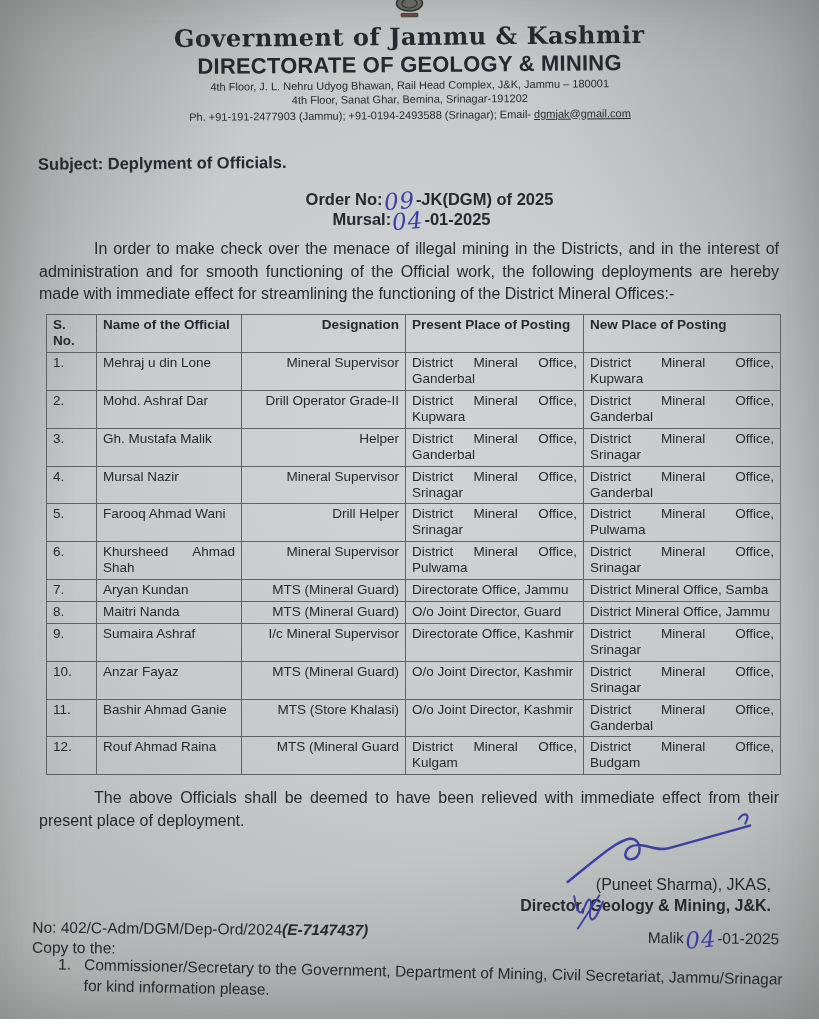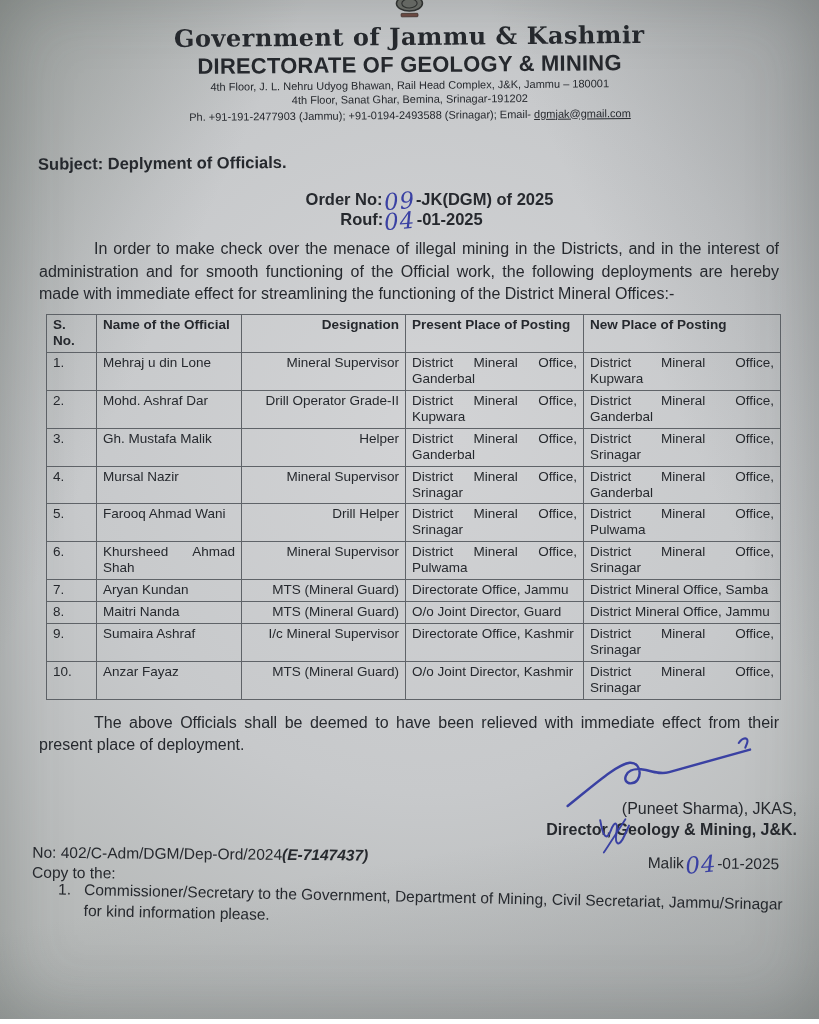--- a/index.html
+++ b/index.html
@@ -40,21 +40,21 @@
   table{border-collapse:collapse;margin:8px 0 0 46px;width:734px;table-layout:fixed;}
   th,td{border:1px solid #5f6368;padding:2px 6px 3px;vertical-align:top;
         font-size:13.5px;line-height:1.18;word-wrap:break-word;}
   th{font-weight:bold;text-align:left;}
   th.just,td.just{text-align:justify;}
   th.ctr,td.ctr{text-align:right;}
   
   .closing{margin-top:12px;}
   .sig-wrap{position:relative;height:0;}
   .main-sig{position:absolute;right:22px;top:-22px;width:235px;height:78px;}
-  .signatory{margin:42px 22px 0 0;text-align:right;font-size:16px;line-height:1.3;position:relative;}
+  .signatory{margin:42px 48px 0 0;text-align:right;font-size:16px;line-height:1.3;position:relative;}
   .sig-title{font-weight:bold;}
   .mini-sig{position:absolute;right:150px;top:16px;width:54px;height:50px;}
   
   .footer{margin:6px 28px 0 32px;transform:rotate(0.5deg);font-size:15.5px;}
   .ref-row{display:flex;justify-content:space-between;align-items:baseline;}
   .ref-bold{font-weight:bold;font-style:italic;}
   .dated{position:relative;top:5px;margin-right:12px;}
   .copy-label{margin-top:2px;}
   .copy-item{display:flex;margin:2px 0 0 26px;transform:rotate(0.7deg);line-height:1.35;}
   .copy-no{width:26px;flex:none;}
@@ -74,21 +74,21 @@
     <div class="dept-title">DIRECTORATE OF GEOLOGY &amp; MINING</div>
     <p class="addr">4th Floor, J. L. Nehru Udyog Bhawan, Rail Head Complex, J&amp;K, Jammu – 180001</p>
     <p class="addr">4th Floor, Sanat Ghar, Bemina, Srinagar-191202</p>
     <p class="contact"><span>Ph. +91-191-2477903 (Jammu); +91-0194-2493588 (Srinagar); Email- </span><span class="email">dgmjak@gmail.com</span></p>
   </div>
 
   <div class="subject">Subject: Deplyment of Officials.</div>
 
   <div class="order-block">
     <div class="order-line1"><span>Order No:</span><span class="hw">09</span><span>-JK(DGM) of 2025</span></div>
-    <div class="order-line2"><span>Rouf:</span><span class="hw">04</span><span>-01-2025</span></div>
+    <div class="order-line2"><span>Mursal:</span><span class="hw">04</span><span>-01-2025</span></div>
   </div>
 
   <p class="para indent">In order to make check over the menace of illegal mining in the Districts, and in the interest of administration and for smooth functioning of the Official work, the following deployments are hereby made with immediate effect for streamlining the functioning of the District Mineral Offices:-</p>
 
   <table>
     <colgroup>
         <col style="width:50px">
         <col style="width:145px">
         <col style="width:164px">
         <col style="width:178px">
@@ -166,20 +166,34 @@
           <td class="ctr">I/c Mineral Supervisor</td>
           <td class="just">Directorate Office, Kashmir</td>
           <td class="just">District Mineral Office, Srinagar</td>
         </tr>
       <tr>
           <td>10.</td>
           <td class="just">Anzar Fayaz</td>
           <td class="ctr">MTS (Mineral Guard)</td>
           <td class="just">O/o Joint Director, Kashmir</td>
           <td class="just">District Mineral Office, Srinagar</td>
+        </tr>
+      <tr>
+          <td>11.</td>
+          <td class="just">Bashir Ahmad Ganie</td>
+          <td class="ctr">MTS (Store Khalasi)</td>
+          <td class="just">O/o Joint Director, Kashmir</td>
+          <td class="just">District Mineral Office, Ganderbal</td>
+        </tr>
+      <tr>
+          <td>12.</td>
+          <td class="just">Rouf Ahmad Raina</td>
+          <td class="ctr">MTS (Mineral Guard</td>
+          <td class="just">District Mineral Office, Kulgam</td>
+          <td class="just">District Mineral Office, Budgam</td>
         </tr>
     </tbody>
   </table>
 
   <p class="para indent closing">The above Officials shall be deemed to have been relieved with immediate effect from their present place of deployment.</p>
 
   <div class="sig-wrap">
     <svg class="main-sig" viewBox="0 0 250 80">
       <path d="M6 74 C 36 50, 58 30, 72 28 C 86 27, 86 50, 73 50 C 63 50, 66 33, 84 35 C 98 37, 104 41, 114 38 L 200 14" fill="none" stroke="#3a41a3" stroke-width="2.6" stroke-linecap="round"></path>
       <path d="M188 7 C 192 1, 199 0, 197 7 L 195 12" fill="none" stroke="#3a41a3" stroke-width="2.2" stroke-linecap="round"></path>

